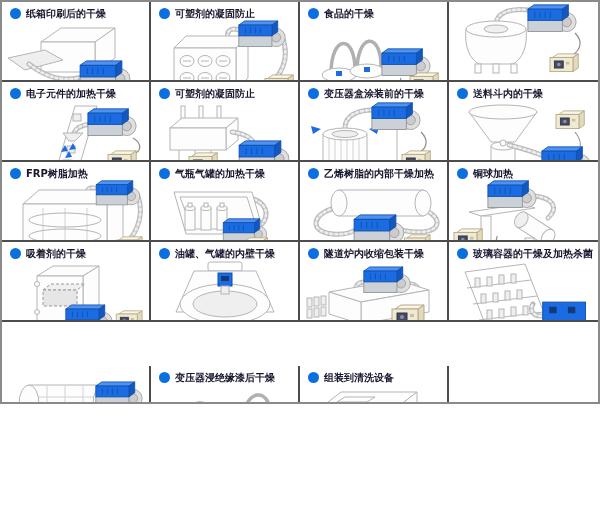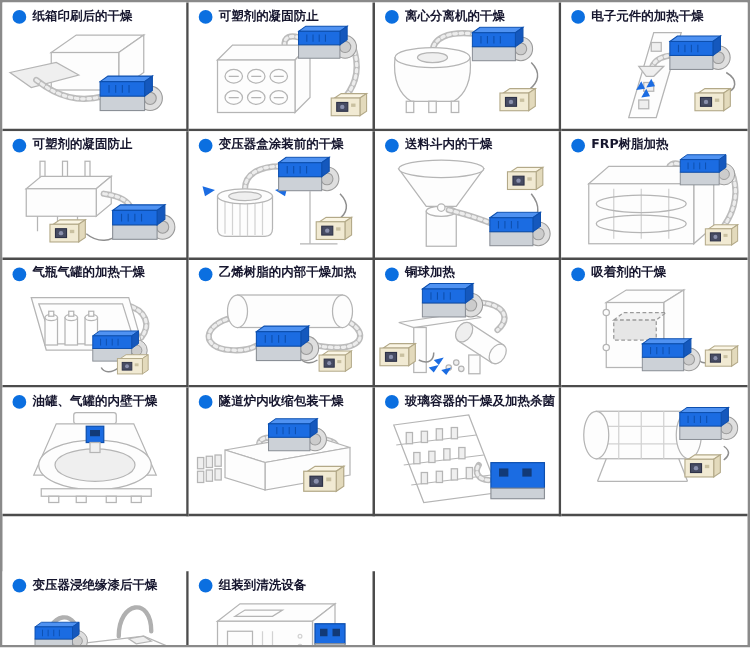--- a/index.html
+++ b/index.html
@@ -1,17 +1,17 @@
 <!DOCTYPE html>
 <html><head>
 <meta charset="utf-8">
 <style>
   html,body{margin:0;padding:0;background:#fff;}
   .board{
-    width:600px;height:518px;box-sizing:border-box;
+    width:600px;height:404px;box-sizing:border-box;
     border:2px solid #8a8a8a;background:#fff;
     display:grid;grid-template-columns:repeat(4,1fr);grid-template-rows:repeat(5,1fr);
     font-family:"DejaVu Sans","Liberation Sans",sans-serif;
   }
   .cell{
     box-sizing:border-box;border-right:2px solid #4c4c4c;border-bottom:2px solid #4c4c4c;
     overflow:hidden;background:#fff;
   }
   .cell:nth-child(4n){border-right:none;}
   .cell:nth-child(n+17){border-bottom:none;margin-top:44px;}
@@ -108,26 +108,39 @@
       <ellipse class="m" cx="53" cy="58" rx="7" ry="5.5"></ellipse>
         <line class="n" x1="49" y1="58" x2="57" y2="58"></line>
       <ellipse class="m" cx="71" cy="58" rx="7" ry="5.5"></ellipse>
         <line class="n" x1="67" y1="58" x2="75" y2="58"></line>
       <use href="#blower" x="86" y="0" width="48" height="30"></use>
       <use href="#ctrl" x="112" y="54" width="32" height="23"></use>
     </svg>
   </div>
 
 
-
-  <div class="cell">
-    <div class="hdr">
-      <span class="dot"></span>
-      <span class="lbl">离心分离机的干燥</span>
-    </div>
+  <div class="cell">
+    <div class="hdr">
+      <span class="dot"></span>
+      <span class="lbl">食品的干燥</span>
+    </div>
+    <svg class="art" viewBox="0 0 146 76">
+      <path class="p" d="M 30,54 C 30,14 54,14 54,50"></path>
+      <path class="p" d="M 56,52 C 56,12 80,12 80,46"></path>
+      <ellipse class="m" cx="38" cy="55" rx="17" ry="7"></ellipse>
+      <ellipse class="m" cx="66" cy="51" rx="17" ry="7"></ellipse>
+      <rect class="ar" x="35" y="51" width="6" height="5"></rect>
+      <rect class="ar" x="63" y="47" width="6" height="5"></rect>
+      <path class="w" d="M 100,58 C 96,68 108,70 114,62"></path>
+      <use href="#blower" x="80" y="28" width="50" height="31"></use>
+      <use href="#ctrl" x="108" y="52" width="32" height="23"></use>
+    </svg>
+  </div>
+
+  <div class="cell">
     <svg class="art" viewBox="0 0 146 76">
       <path class="h1" d="M 45,22 C 45,10 58,5 78,7"></path>
       <path class="h2" d="M 45,22 C 45,10 58,5 78,7"></path>
       <path class="m" d="M 15,26 C 13,44 19,56 28,61 L 62,61 C 71,56 77,44 75,26 Z"></path>
       <ellipse class="m" cx="45" cy="26" rx="30" ry="8"></ellipse>
       <ellipse class="f" cx="45" cy="26" rx="12" ry="4"></ellipse>
       <rect class="m" x="24" y="61" width="6" height="9"></rect>
       <rect class="m" x="42" y="61" width="6" height="9"></rect>
       <rect class="m" x="60" y="61" width="6" height="9"></rect>
       <path class="w" d="M 124,30 C 132,38 130,46 122,52"></path>

